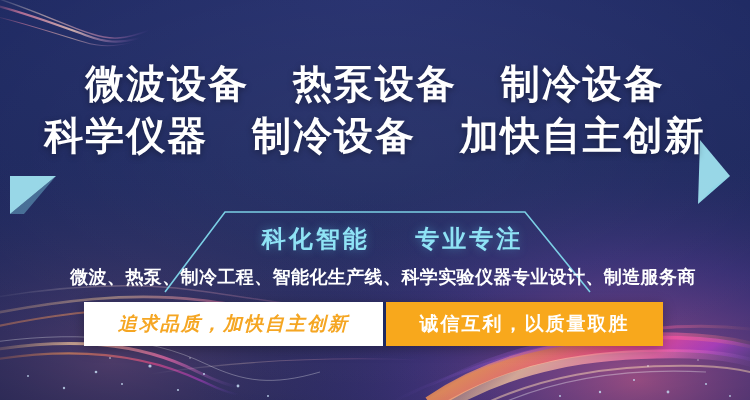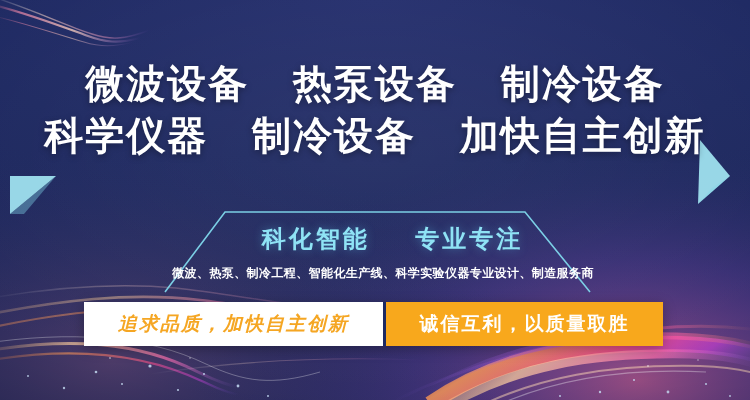--- a/index.html
+++ b/index.html
@@ -59,21 +59,21 @@
     font-weight:bold;
     letter-spacing:3px;
     white-space:nowrap;
     text-shadow:0 0 10px rgba(100,220,255,.35);
     padding-left:35px;
   }
   .sub-title .gap2{display:inline-block;width:26px;}
   .sub-desc{
     position:absolute;left:16px;right:0;top:60px;
     color:#ffffff;
-    font-size:12px;
+    font-size:18px;
     font-weight:bold;
     letter-spacing:.4px;
     white-space:nowrap;
   }
 
   
   .slogans{
     position:absolute;left:84px;top:302px;
     display:flex;
     height:44px;

